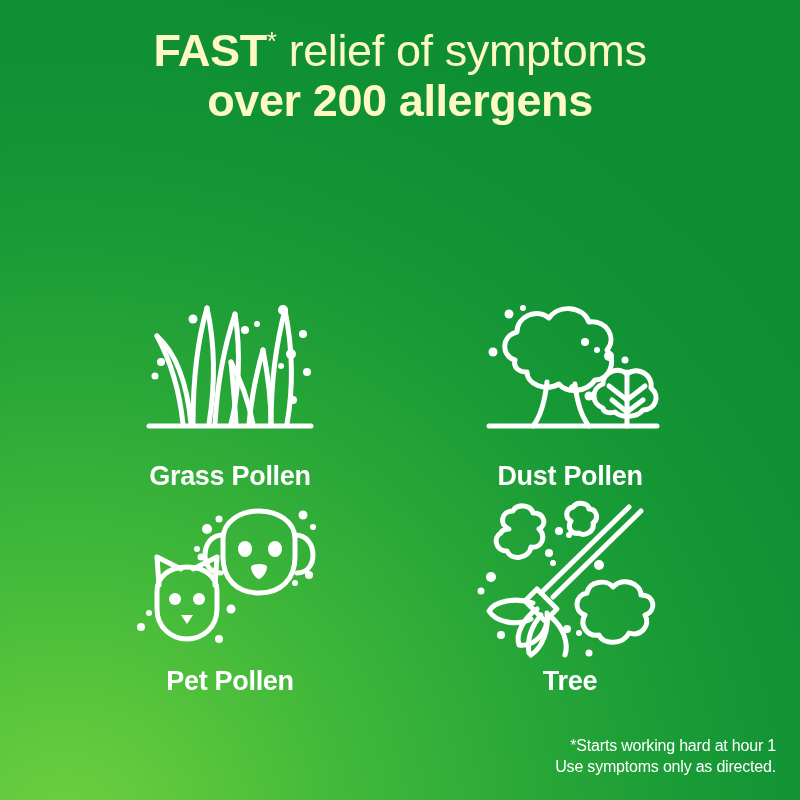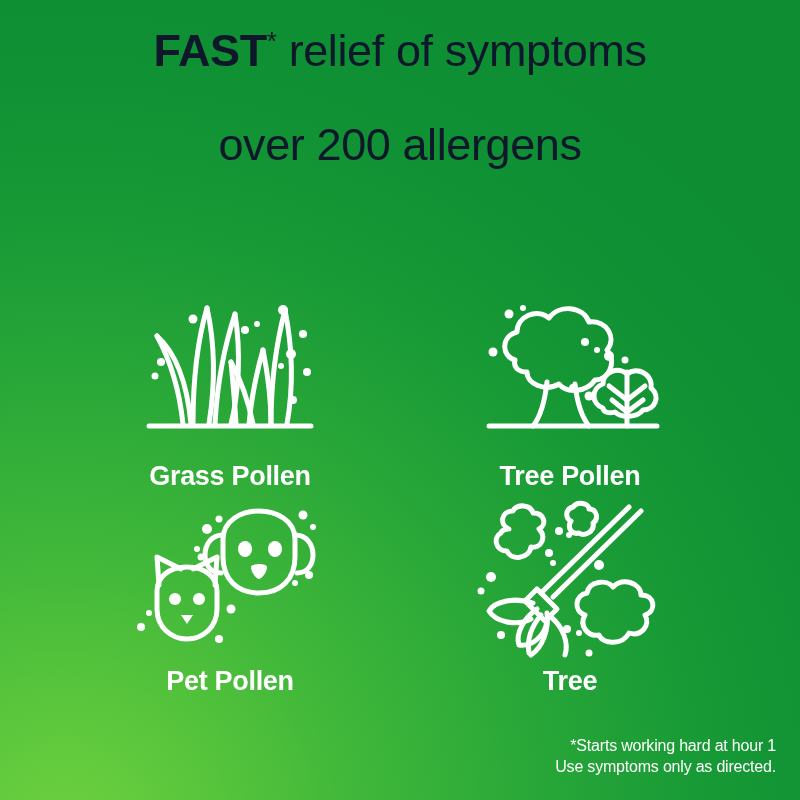--- a/index.html
+++ b/index.html
@@ -36,33 +36,32 @@
     inset: 0;
   }
 
   
   .headline {
     position: absolute;
     top: 26px;
     left: 0;
     width: 800px;
     text-align: center;
-    color: #0f172a;
+    color: #fef9c3;
     line-height: 1.12;
     letter-spacing: -0.4px;
   }
   .hl-line {
     display: block;
     font-size: 45px;
     font-weight: 400;
     white-space: nowrap;
   }
   .hl-line.bold {
-    font-weight: 400;
-    margin-top: 44px;
+    font-weight: 700;
   }
   .fast {
     font-weight: 700;
   }
   .star {
     font-size: 26px;
     vertical-align: super;
     line-height: 0;
     font-weight: 400;
   }
@@ -215,21 +214,21 @@
             <circle cx="48" cy="8" r="3" fill="#ffffff" stroke="none"></circle>
             <circle cx="18" cy="52" r="4.5" fill="#ffffff" stroke="none"></circle>
             <circle cx="110" cy="42" r="4" fill="#ffffff" stroke="none"></circle>
             <circle cx="122" cy="50" r="3" fill="#ffffff" stroke="none"></circle>
             <circle cx="134" cy="56" r="5" fill="#ffffff" stroke="none"></circle>
             <circle cx="150" cy="60" r="3.5" fill="#ffffff" stroke="none"></circle>
             <circle cx="98" cy="88" r="4" fill="#ffffff" stroke="none"></circle>
             <circle cx="114" cy="96" r="4.5" fill="#ffffff" stroke="none"></circle>
           </svg>
         </div>
-        <div class="cell-label">Tree Pollen</div>
+        <div class="cell-label">Dust Pollen</div>
       </div>
 
       <div class="cell">
         <div class="icon-box">
           <svg viewBox="0 0 190 155" fill="none" stroke="#ffffff" stroke-width="5" stroke-linecap="round" stroke-linejoin="round">
 
             <path d="M88 34
                      C88 16 106 6 124 6
                      C142 6 160 16 160 34
                      L160 52

